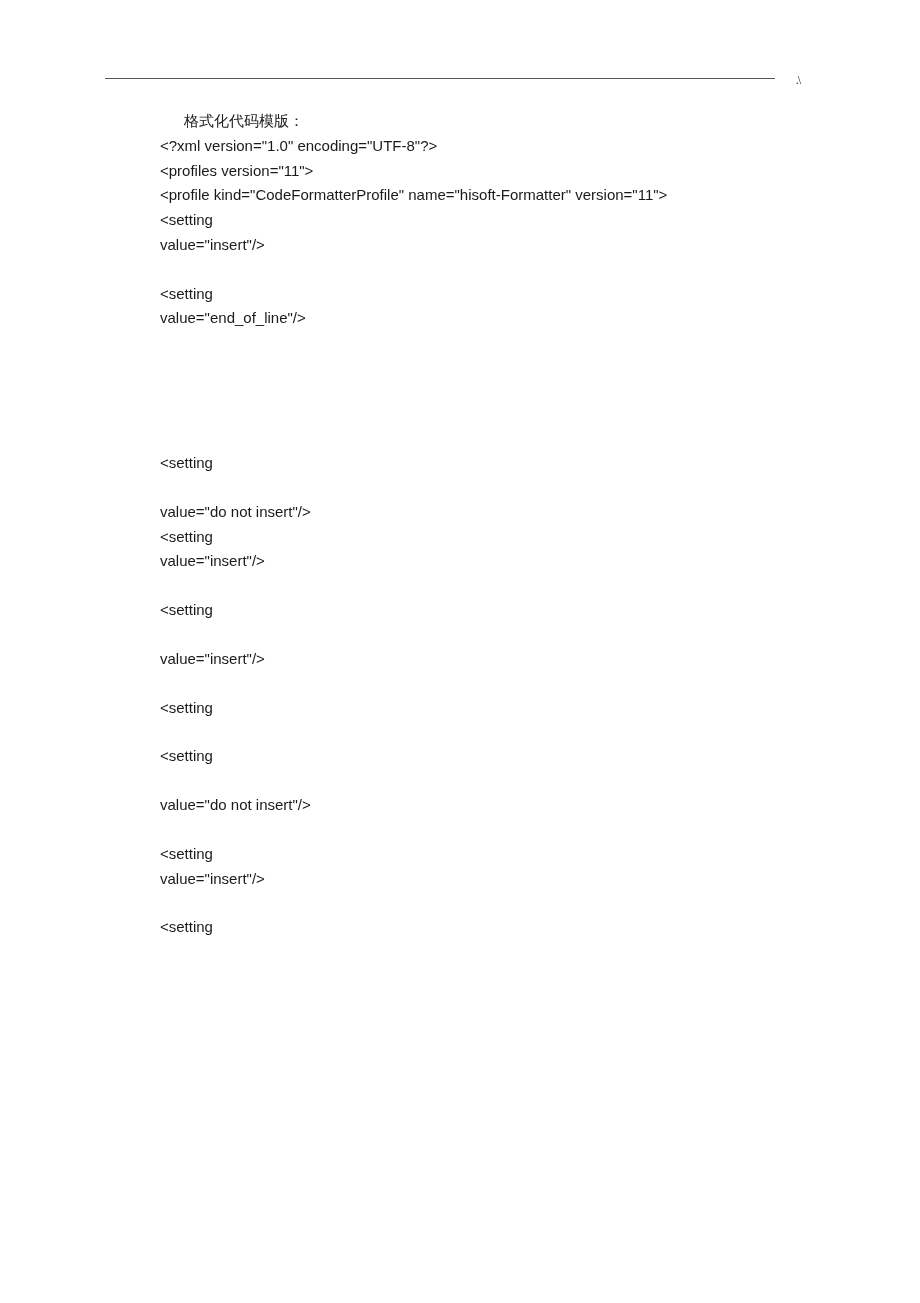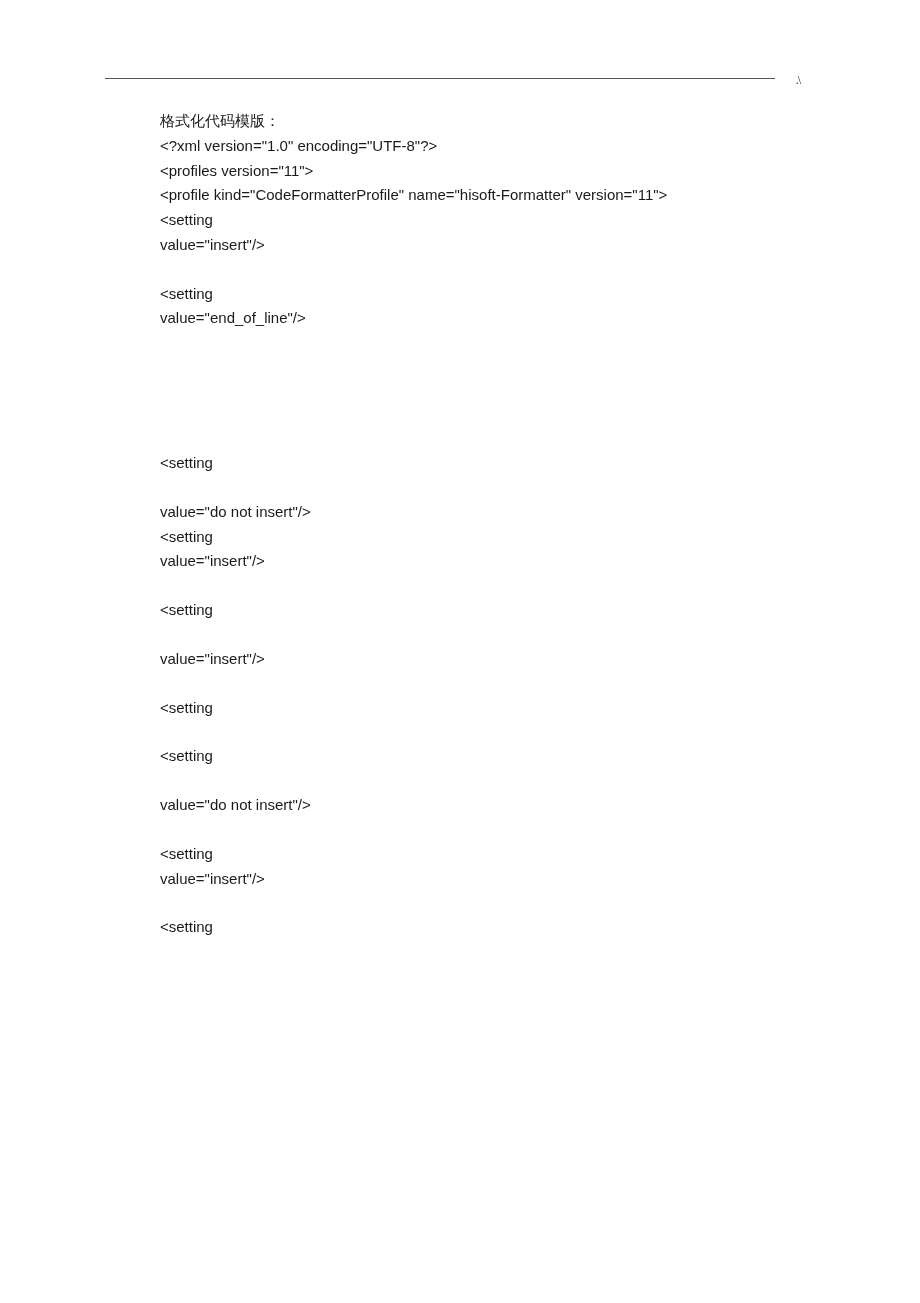--- a/index.html
+++ b/index.html
@@ -37,20 +37,21 @@
     color: #1a1a1a;
     line-height: 1.65;
     font-family: Arial, "Microsoft YaHei", "SimSun", sans-serif;
   }
   .content .line {
     white-space: pre-wrap;
     min-height: 1em;
   }
   .content .cjk {
     font-family: "SimSun", "Songti SC", serif;
+    margin-left: 24px;
   }
   .content .blank {
     height: 24px;
   }
   .content .gap-big {
     height: 96px;
   }
 </style>
 </head>
 <body>

